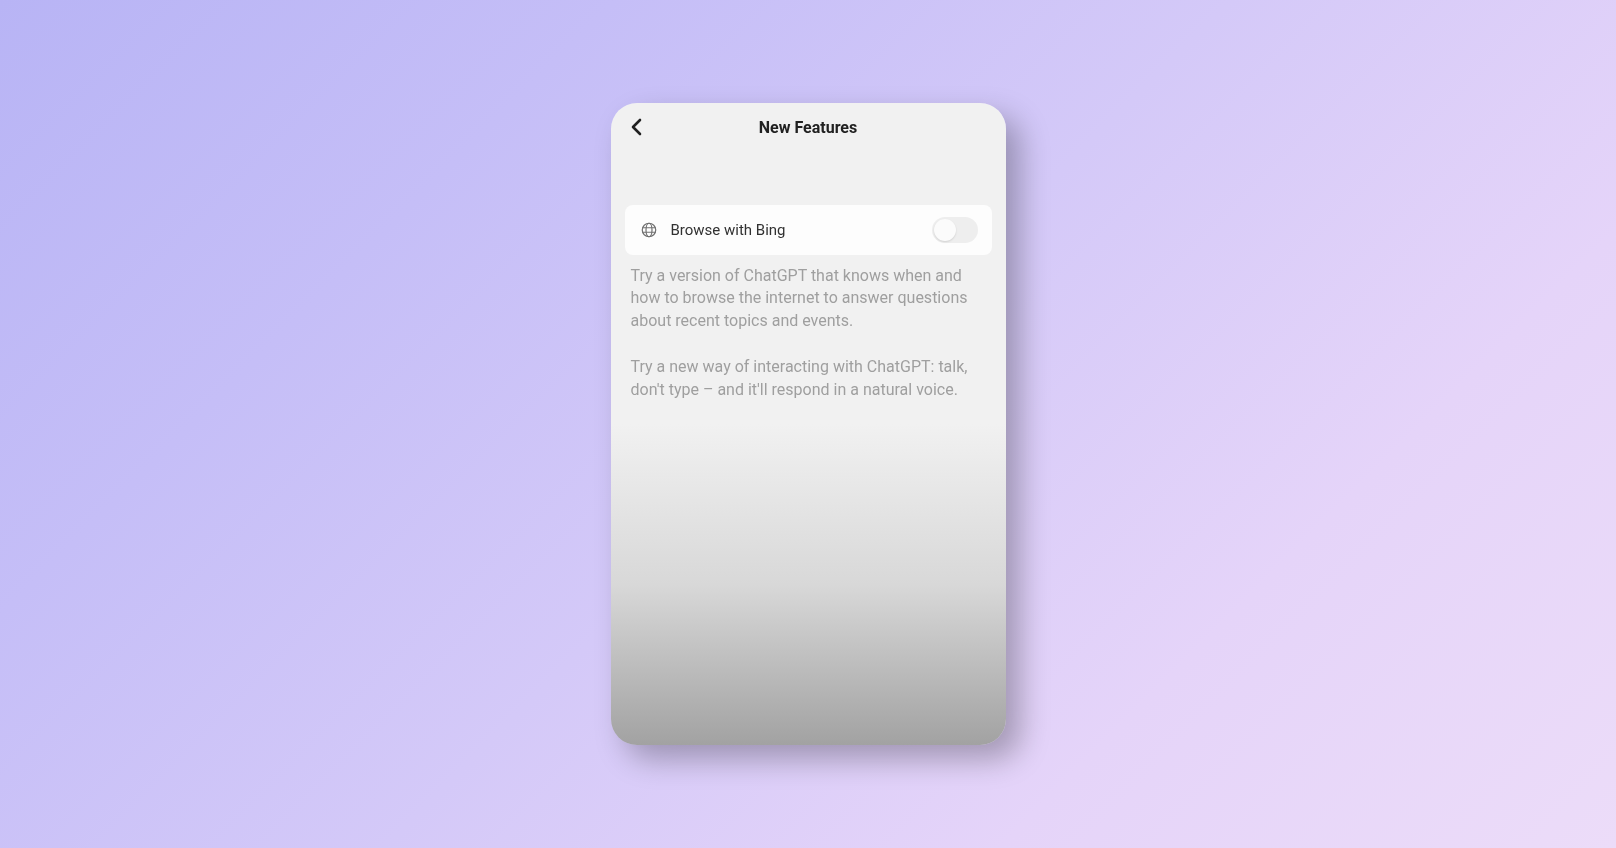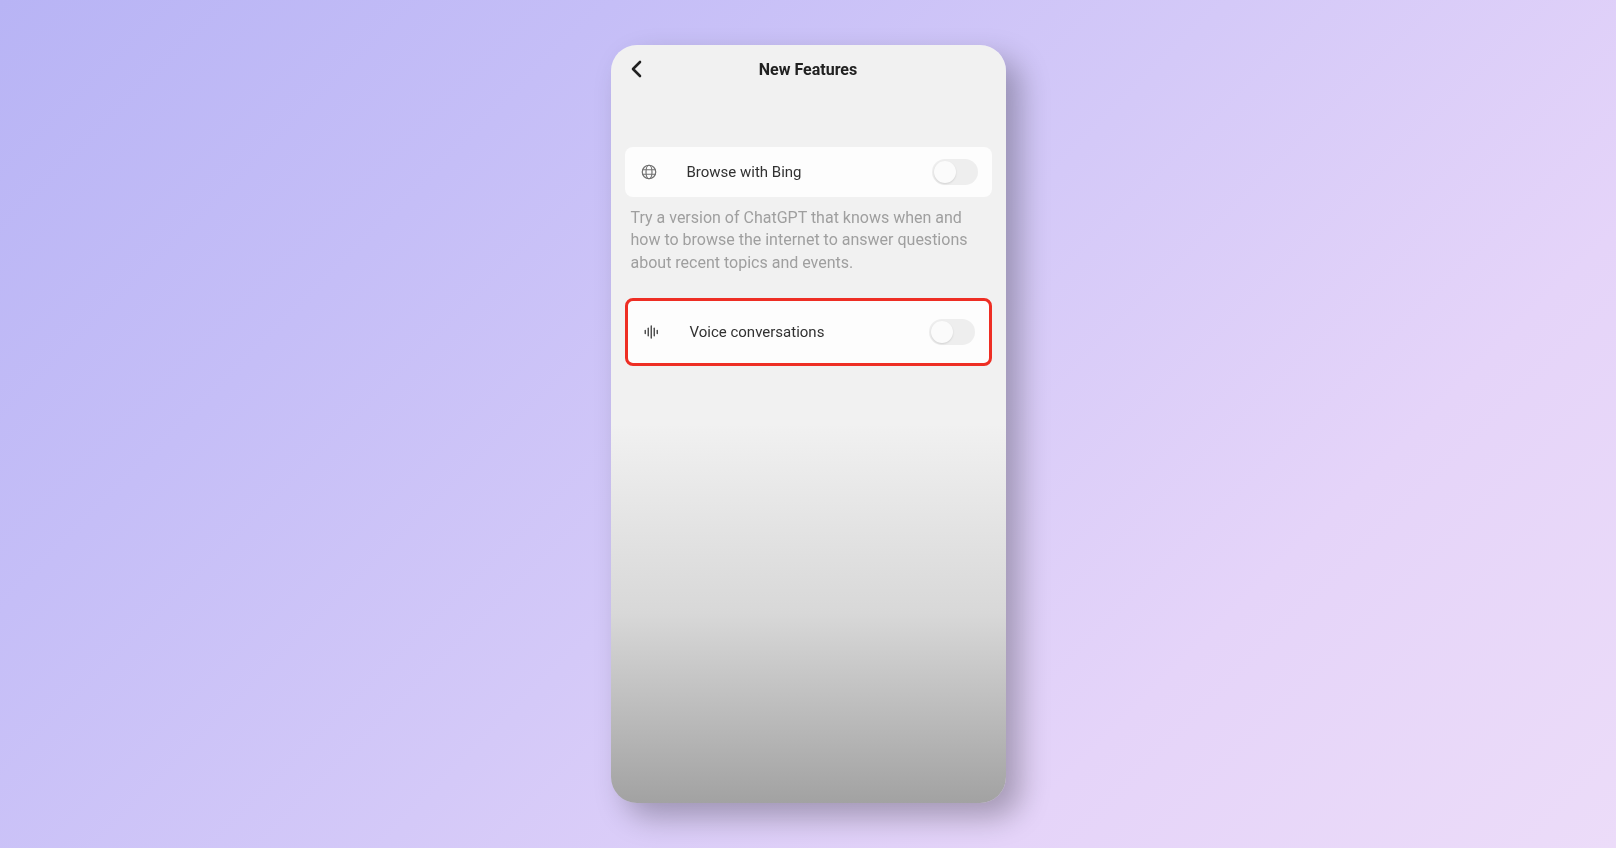--- a/index.html
+++ b/index.html
@@ -11,21 +11,21 @@
       width: 1616px;
       height: 848px;
       background: linear-gradient(135deg, #b8b4f5 0%, #c5bef7 25%, #d4c9f8 50%, #e5d4f9 75%, #ecdcf9 100%);
       display: flex;
       align-items: center;
       justify-content: center;
       font-family: -apple-system, BlinkMacSystemFont, "Segoe UI", Roboto, sans-serif;
     }
     .phone {
       width: 395px;
-      height: 758px;
+      height: 642px;
       background: linear-gradient(to bottom, #f1f1f1 0%, #f1f1f1 50%, #d8d8d8 75%, #a2a2a2 100%);
       border-radius: 26px;
       box-shadow: 14px 14px 30px rgba(0,0,0,0.28);
       position: relative;
       overflow: hidden;
     }
     .header {
       display: flex;
       align-items: center;
       justify-content: center;
@@ -51,21 +51,21 @@
     }
     .content {
       padding: 54px 14px 0 14px;
     }
     .setting-row {
       background: #fdfdfd;
       border-radius: 8px;
       padding: 12px 14px;
       display: flex;
       align-items: center;
-      gap: 28px;
+      gap: 12px;
       margin-bottom: 10px;
     }
     .setting-row.highlighted {
       border: 3px solid #ee2e24;
       padding: 18px 14px;
     }
     .icon-wrap {
       width: 20px;
       height: 20px;
       display: flex;
@@ -129,28 +129,16 @@
           <ellipse cx="12" cy="12" rx="4" ry="9"></ellipse>
           <line x1="3" y1="9" x2="21" y2="9"></line>
           <line x1="3" y1="15" x2="21" y2="15"></line>
         </svg>
       </div>
       <div class="setting-label">Browse with Bing</div>
       <div class="toggle"></div>
     </div>
     <div class="description">Try a version of ChatGPT that knows when and how to browse the internet to answer questions about recent topics and events.</div>
 
-    <div class="setting-row highlighted">
-      <div class="icon-wrap">
-        <svg width="18" height="18" viewBox="0 0 24 24" fill="none" stroke="#404040" stroke-width="1.8" stroke-linecap="round">
-          <line x1="3" y1="10" x2="3" y2="14"></line>
-          <line x1="7" y1="7" x2="7" y2="17"></line>
-          <line x1="11" y1="4" x2="11" y2="20"></line>
-          <line x1="15" y1="7" x2="15" y2="17"></line>
-          <line x1="19" y1="10" x2="19" y2="14"></line>
-        </svg>
-      </div>
-      <div class="setting-label">Voice conversations</div>
-      <div class="toggle"></div>
-    </div>
+    <div class="description">Try a new way of interacting with ChatGPT: talk, don't type – and it'll respond in a natural voice.</div>
 
   </div>
 </div>
 
 </body></html>

